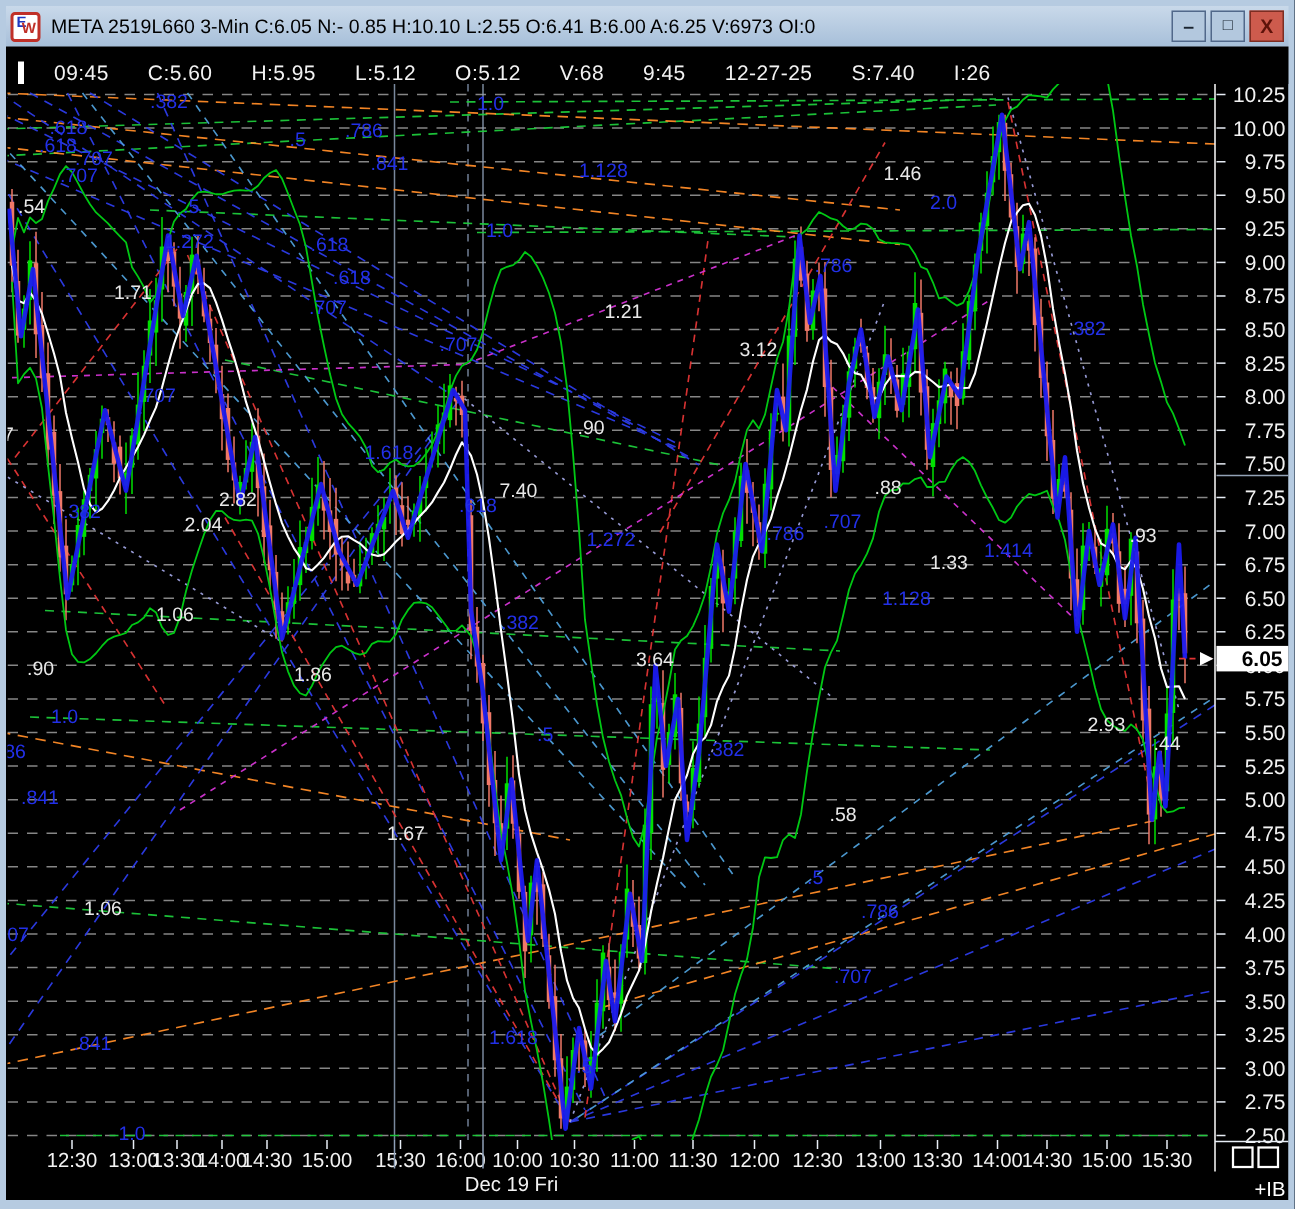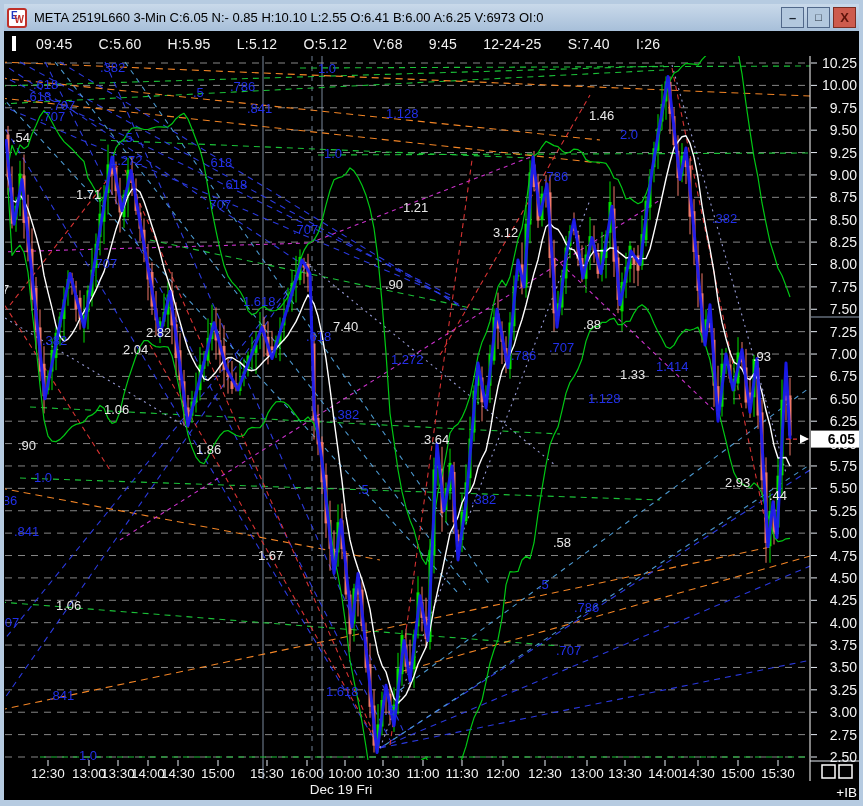--- a/index.html
+++ b/index.html
@@ -11,21 +11,21 @@
     position:relative;font-size:10px;font-weight:bold;line-height:1;flex:0 0 auto;}
   .app-icon .e{position:absolute;left:2px;top:1px;color:#2038c0;}
   .app-icon .w{position:absolute;right:1px;bottom:1px;color:#c03028;}
   .title-text{margin-left:7px;font-size:13px;color:#000;white-space:nowrap;text-align:right;}
   .win-buttons{margin-left:auto;display:flex;gap:3px;margin-right:3px;}
   .win-btn{width:23px;height:21px;border:1px solid #51688a;background:#b3c8de;color:#1a2430;
     display:flex;align-items:center;justify-content:center;font-size:13px;font-weight:bold;line-height:1;cursor:default;}
   .win-btn.maxb{font-size:11px;}
   .win-btn.close{background:#cd5b4d;border-color:#7c2d22;color:#5e130a;}
   .statusbar{position:absolute;left:4px;top:31px;width:855px;height:25px;background:#000;color:#f2f2f2;
-    display:flex;align-items:center;font-size:14px;letter-spacing:0.3px;padding-left:8px;gap:26px;white-space:nowrap;}
+    display:flex;align-items:flex-end;font-size:14px;letter-spacing:0.3px;padding-left:8px;gap:26px;white-space:nowrap;}
   .cursor-marker{width:4px;height:15px;background:#fff;flex:0 0 auto;margin-right:-6px;}
   #chart-svg{position:absolute;left:4px;top:56px;}
   svg{font-family:"Liberation Sans",sans-serif;}
   .hotspot{position:absolute;background:transparent;}
 </style>
 </head>
 <body>
 
 <div class="window">
 
@@ -45,21 +45,21 @@
   <div class="statusbar">
     <div class="cursor-marker"></div>
 
   <span>09:45</span>
       <span>C:5.60</span>
       <span>H:5.95</span>
       <span>L:5.12</span>
       <span>O:5.12</span>
       <span>V:68</span>
       <span>9:45</span>
-      <span>12-24-25</span>
+      <span>12-27-25</span>
       <span>S:7.40</span>
       <span>I:26</span>
     </div>
 
   <svg id="chart-svg" width="855" height="744" viewBox="4 56 855 744">
       <rect x="4" y="56" width="855" height="744" fill="#000"></rect>
       <defs>
         <clipPath id="cc">
           <rect x="5" y="56" width="805" height="704"></rect>
         </clipPath>

